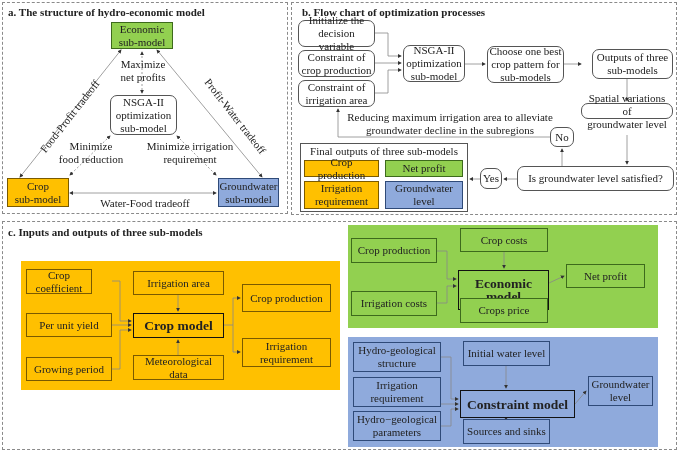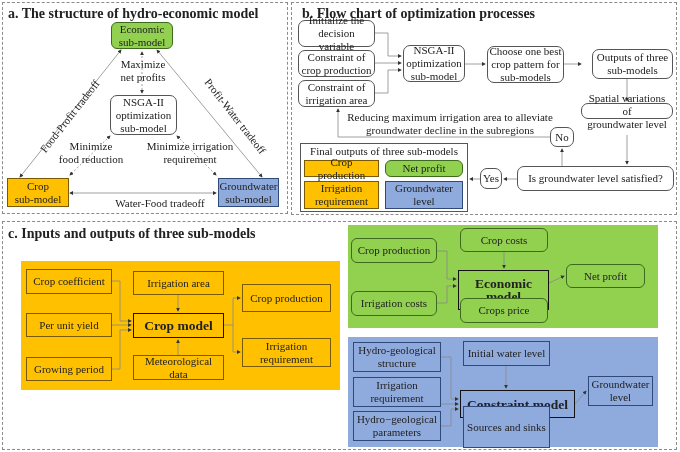--- a/index.html
+++ b/index.html
@@ -1,29 +1,29 @@
 <!DOCTYPE html>
 <html><head>
 <meta charset="utf-8">
 <style>
   html, body { margin:0; padding:0; background:#fff; }
   body { width:680px; height:452px; position:relative; overflow:hidden;
          font-family:"Liberation Serif", "DejaVu Serif", serif; color:#222; }
   .abs { position:absolute; box-sizing:border-box; }
   .panel { border:1px dashed #8a8a8a; }
-  .ptitle { font-weight:bold; font-size:14px; white-space:nowrap; }
+  .ptitle { font-weight:bold; font-size:11px; white-space:nowrap; }
   .box { position:absolute; box-sizing:border-box; border:1px solid #555;
          display:flex; align-items:center; justify-content:center; text-align:center;
          font-size:11px; line-height:13px; white-space:pre-line; padding:0 1px; }
   .white { background:#fff;border-radius:7px; }
   .yel { background:#FFC000; }
   .grn { background:#92D050; }
   .blu { background:#8FAADC; }
   .yb { border-color:#7a5a00; }
-  .gb { border-color:#3d6a1c;border-radius:6px; }
+  .gb { border-color:#3d6a1c; }
   .bb { border-color:#2f4a78; }
   .bold { font-weight:bold; font-size:13.5px; border-width:1.5px; border-color:#111; }
   .lbl { position:absolute; font-size:11px; line-height:13px; text-align:center; white-space:pre-line; }
   svg.lines { position:absolute; left:0; top:0; }
 </style>
 </head>
 <body>
 
 <div class="abs panel" style="left:2px;top:2px;width:286px;height:212px;"></div>
 <div class="abs panel" style="left:291px;top:2px;width:386px;height:213px;"></div>
@@ -97,21 +97,21 @@
 optimization
 sub-model</div>
 <div class="lbl" style="left:56px;top:140px;width:70px;">Minimize
 food reduction</div>
 <div class="lbl" style="left:140px;top:140px;width:100px;">Minimize irrigation
 requirement</div>
 <div class="box yel yb" style="left:7px;top:178px;width:62px;height:29px;">Crop
 sub-model</div>
 <div class="box blu bb" style="left:218px;top:178px;width:61px;height:29px;">Groundwater
 sub-model</div>
-<div class="lbl" style="left:105px;top:197px;width:110px;">Water-Food tradeoff</div>
+<div class="lbl" style="left:90px;top:197px;width:110px;">Water-Food tradeoff</div>
 <div class="lbl" style="left:20px;top:110px;width:100px;transform:rotate(-52deg);">Food-Profit tradeoff</div>
 <div class="lbl" style="left:180px;top:110px;width:110px;transform:rotate(52deg);">Profit-Water tradeoff</div>
 
 <div class="abs ptitle" style="left:302px;top:6px;">b. Flow chart of optimization processes</div>
 <div class="box white" style="left:298px;top:20px;width:77px;height:27px;">Initialize the
 decision variable</div>
 <div class="box white" style="left:298px;top:50px;width:77px;height:27px;">Constraint of
 crop production</div>
 <div class="box white" style="left:298px;top:80px;width:77px;height:27px;">Constraint of
 irrigation area</div>
@@ -134,21 +134,21 @@
 <div class="lbl" style="left:300px;top:145px;width:168px;">Final outputs of three sub-models</div>
 <div class="box yel yb" style="left:304px;top:160px;width:75px;height:17px;">Crop production</div>
 <div class="box grn gb" style="left:385px;top:160px;width:78px;height:17px;">Net profit</div>
 <div class="box yel yb" style="left:304px;top:181px;width:75px;height:28px;">Irrigation
 requirement</div>
 <div class="box blu bb" style="left:385px;top:181px;width:78px;height:28px;">Groundwater
 level</div>
 
 <div class="abs ptitle" style="left:8px;top:226px;">c. Inputs and outputs of three sub-models</div>
 
-<div class="box yel yb" style="left:26px;top:269px;width:86px;height:25px;">Crop coefficient</div>
+<div class="box yel yb" style="left:26px;top:269px;width:66px;height:25px;">Crop coefficient</div>
 <div class="box yel yb" style="left:26px;top:313px;width:86px;height:24px;">Per unit yield</div>
 <div class="box yel yb" style="left:26px;top:357px;width:86px;height:24px;">Growing period</div>
 <div class="box yel yb" style="left:133px;top:271px;width:91px;height:24px;">Irrigation area</div>
 <div class="box yel bold" style="left:133px;top:313px;width:91px;height:25px;">Crop model</div>
 <div class="box yel yb" style="left:133px;top:355px;width:91px;height:25px;">Meteorological data</div>
 <div class="box yel yb" style="left:242px;top:284px;width:89px;height:28px;">Crop production</div>
 <div class="box yel yb" style="left:242px;top:338px;width:89px;height:29px;">Irrigation
 requirement</div>
 
 <div class="box grn gb" style="left:351px;top:238px;width:86px;height:25px;">Crop production</div>
@@ -159,15 +159,15 @@
 <div class="box grn gb" style="left:566px;top:264px;width:79px;height:24px;">Net profit</div>
 
 <div class="box blu bb" style="left:353px;top:342px;width:88px;height:30px;">Hydro-geological
 structure</div>
 <div class="box blu bb" style="left:353px;top:377px;width:88px;height:30px;">Irrigation
 requirement</div>
 <div class="box blu bb" style="left:353px;top:411px;width:88px;height:30px;">Hydro−geological
 parameters</div>
 <div class="box blu bb" style="left:463px;top:341px;width:87px;height:25px;">Initial water level</div>
 <div class="box blu bold" style="left:460px;top:390px;width:115px;height:28px;">Constraint model</div>
-<div class="box blu bb" style="left:463px;top:406px;width:87px;height:42px;">Sources and sinks</div>
+<div class="box blu bb" style="left:463px;top:419px;width:87px;height:25px;">Sources and sinks</div>
 <div class="box blu bb" style="left:588px;top:376px;width:65px;height:30px;">Groundwater
 level</div>
 
 </body></html>

